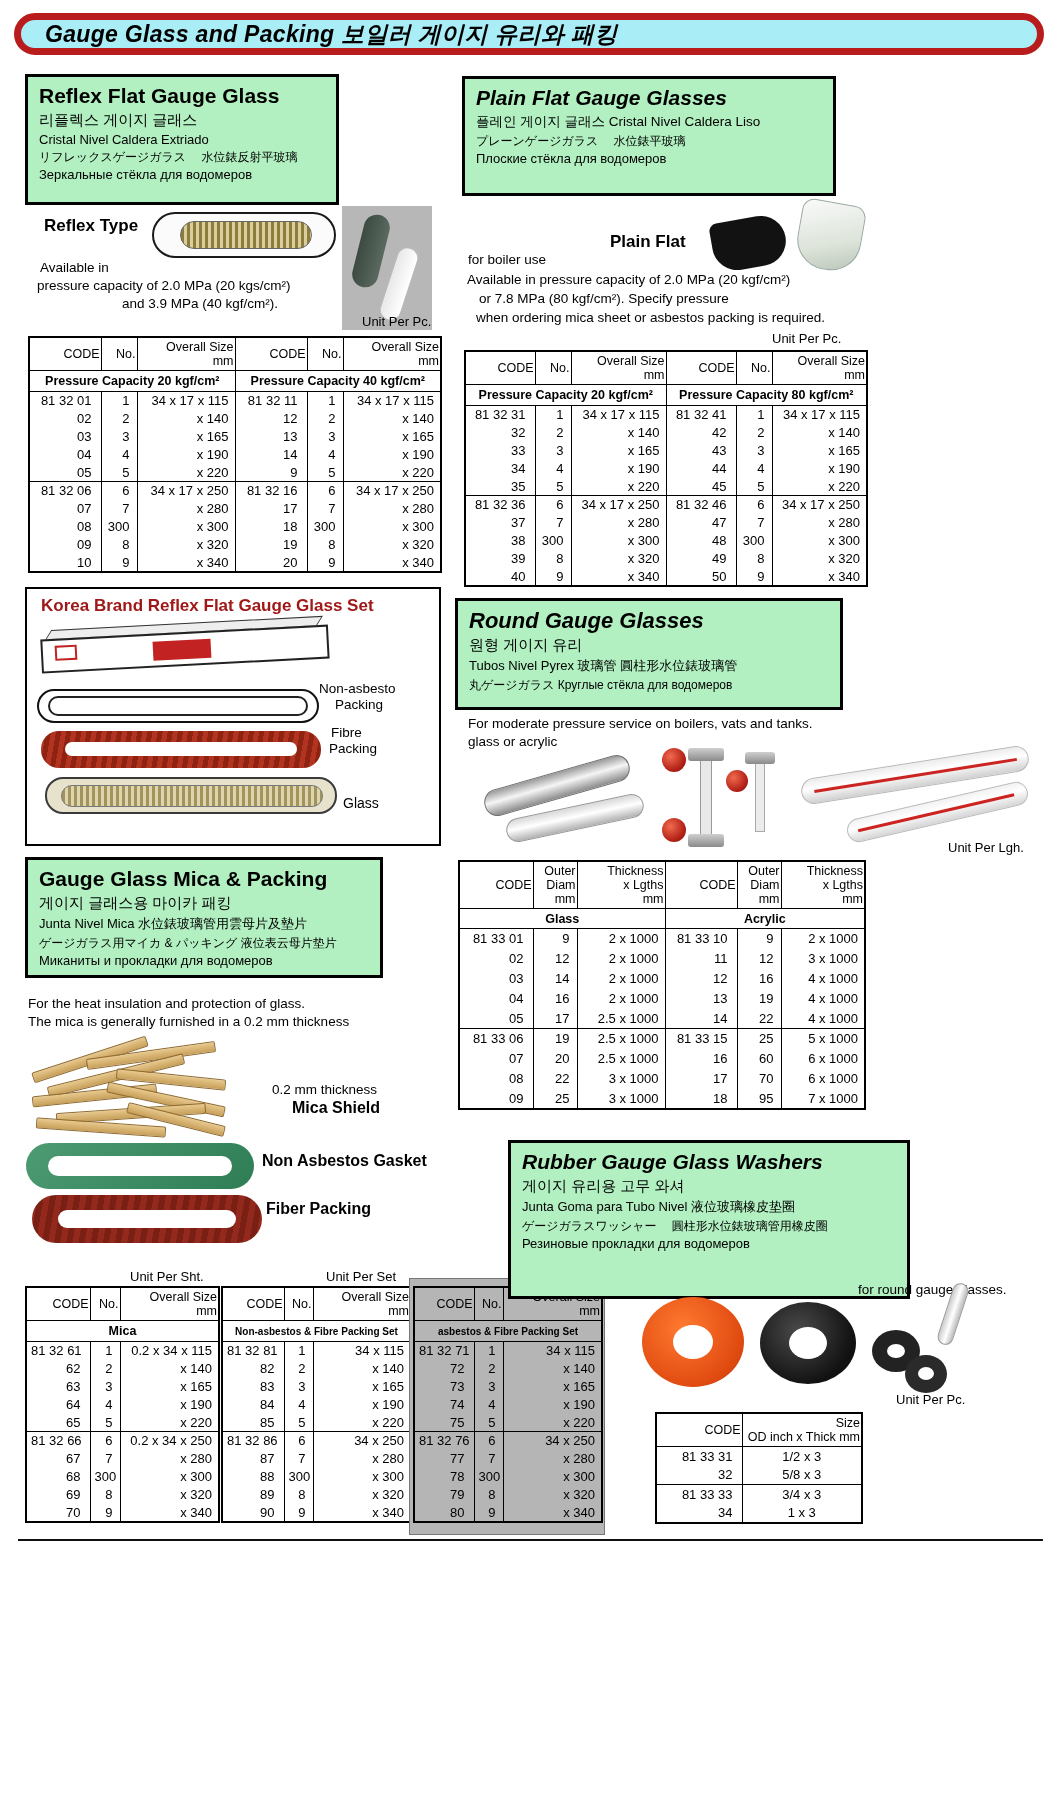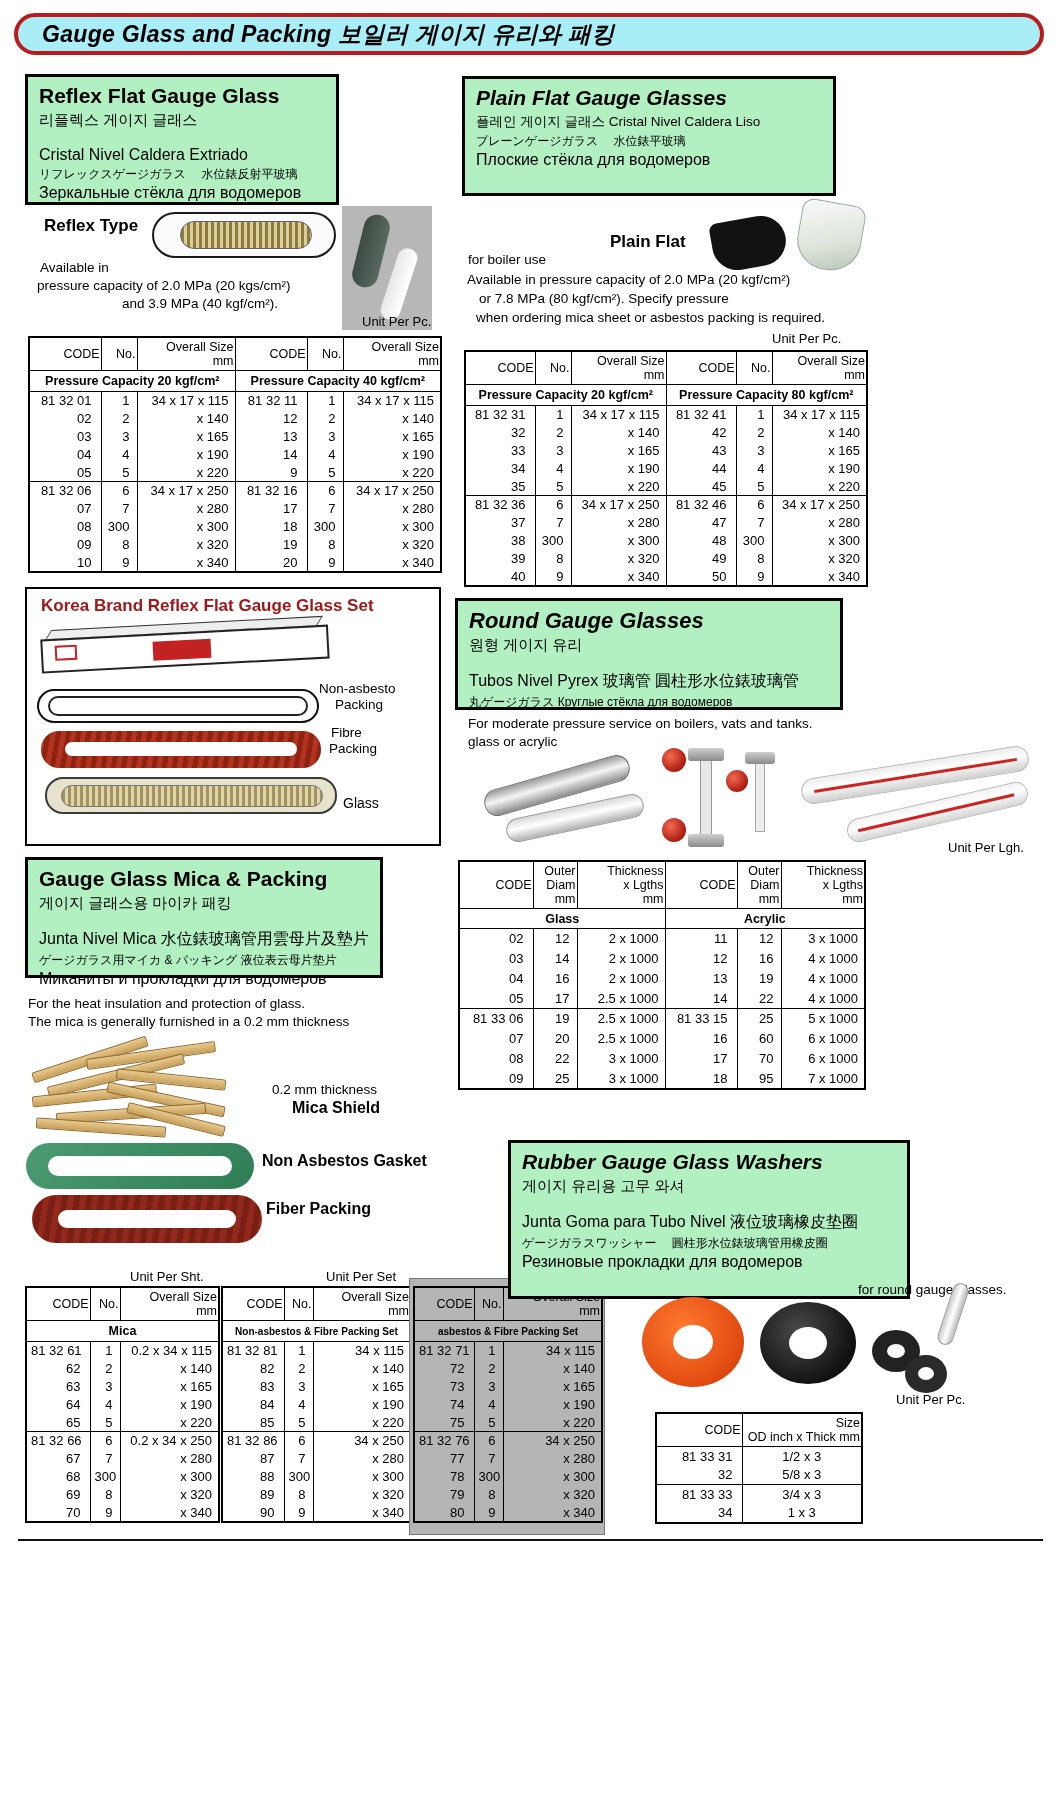--- a/index.html
+++ b/index.html
@@ -1,27 +1,27 @@
 <!DOCTYPE html>
 <html><head>
 <meta charset="utf-8">
 <style>
 *{margin:0;padding:0;box-sizing:border-box}
 html,body{background:#ddd}
 .page{position:relative;width:1059px;height:1800px;background:#fff;font-family:"Liberation Sans",sans-serif;color:#000;overflow:hidden}
 .abs{position:absolute}
 .lb{position:absolute;white-space:nowrap;font-size:13px}
-.banner{position:absolute;left:14px;top:13px;width:1030px;height:42px;background:#a9edf6;border:4px solid #b91c1c;border-radius:21px;display:flex;align-items:center;padding-left:24px;font-size:23px;font-weight:bold;font-style:italic;letter-spacing:.3px}
+.banner{position:absolute;left:14px;top:13px;width:1030px;height:42px;background:#a9edf6;border:7px solid #b91c1c;border-radius:21px;display:flex;align-items:center;padding-left:24px;font-size:23px;font-weight:bold;font-style:italic;letter-spacing:.3px}
 .gbox{position:absolute;background:#b2f0c1;border:3px solid #000;padding:7px 11px}
 .gbox .bt{font-size:21px;font-weight:bold;line-height:1.15;white-space:nowrap}
 .gbox .it{font-style:italic}
 .gbox .l2{font-size:15px;margin-top:3px;white-space:nowrap}
-.gbox .l3{font-size:16px;margin-top:16px;white-space:nowrap}
+.gbox .l3{font-size:13px;margin-top:2px;white-space:nowrap}
 .gbox .l4{font-size:12px;margin-top:2px;white-space:nowrap}
-.gbox .l5{font-size:16px;margin-top:1px;white-space:nowrap}
+.gbox .l5{font-size:13px;margin-top:1px;white-space:nowrap}
 table.ct{position:absolute;border-collapse:collapse;table-layout:fixed;background:#fff;border:2px solid #000}
 .ct td{border-left:1px solid #000;font-size:13px;white-space:nowrap;overflow:hidden;height:18px;padding:0 4px}
 .ct td:first-child{border-left:none}
 .ct tr.h td{border-bottom:1px solid #000;text-align:right;font-size:12.5px;height:auto;padding:2px 1px;line-height:1.12}
 .ct tr.g td{border-bottom:1px solid #000;font-weight:bold;text-align:center;font-size:12.5px;height:21px}
 .ct tr.g td.smg{font-size:10px}
 .ct tr.s td{border-top:1px solid #000}
 .ct td.cd{text-align:right;padding-right:9px}
 .ct td.no{text-align:right;padding-right:7px}
 .ct td.sz{text-align:right;padding-right:6px}
@@ -644,20 +644,28 @@
             <div>Thickness</div>
             <div>x  Lgths</div>
             <div>mm</div>
           </td>
     </tr>
     <tr class="g">
       <td colspan="3">Glass</td>
       <td colspan="3">Acrylic</td>
     </tr>
     <tr>
+          <td class="cd">81 33 01</td>
+          <td class="no">9</td>
+          <td class="sz">2 x 1000</td>
+          <td class="cd">81 33 10</td>
+          <td class="no">9</td>
+          <td class="sz">2 x 1000</td>
+        </tr>
+    <tr>
           <td class="cd">02</td>
           <td class="no">12</td>
           <td class="sz">2 x 1000</td>
           <td class="cd">11</td>
           <td class="no">12</td>
           <td class="sz">3 x 1000</td>
         </tr>
     <tr>
           <td class="cd">03</td>
           <td class="no">14</td>

